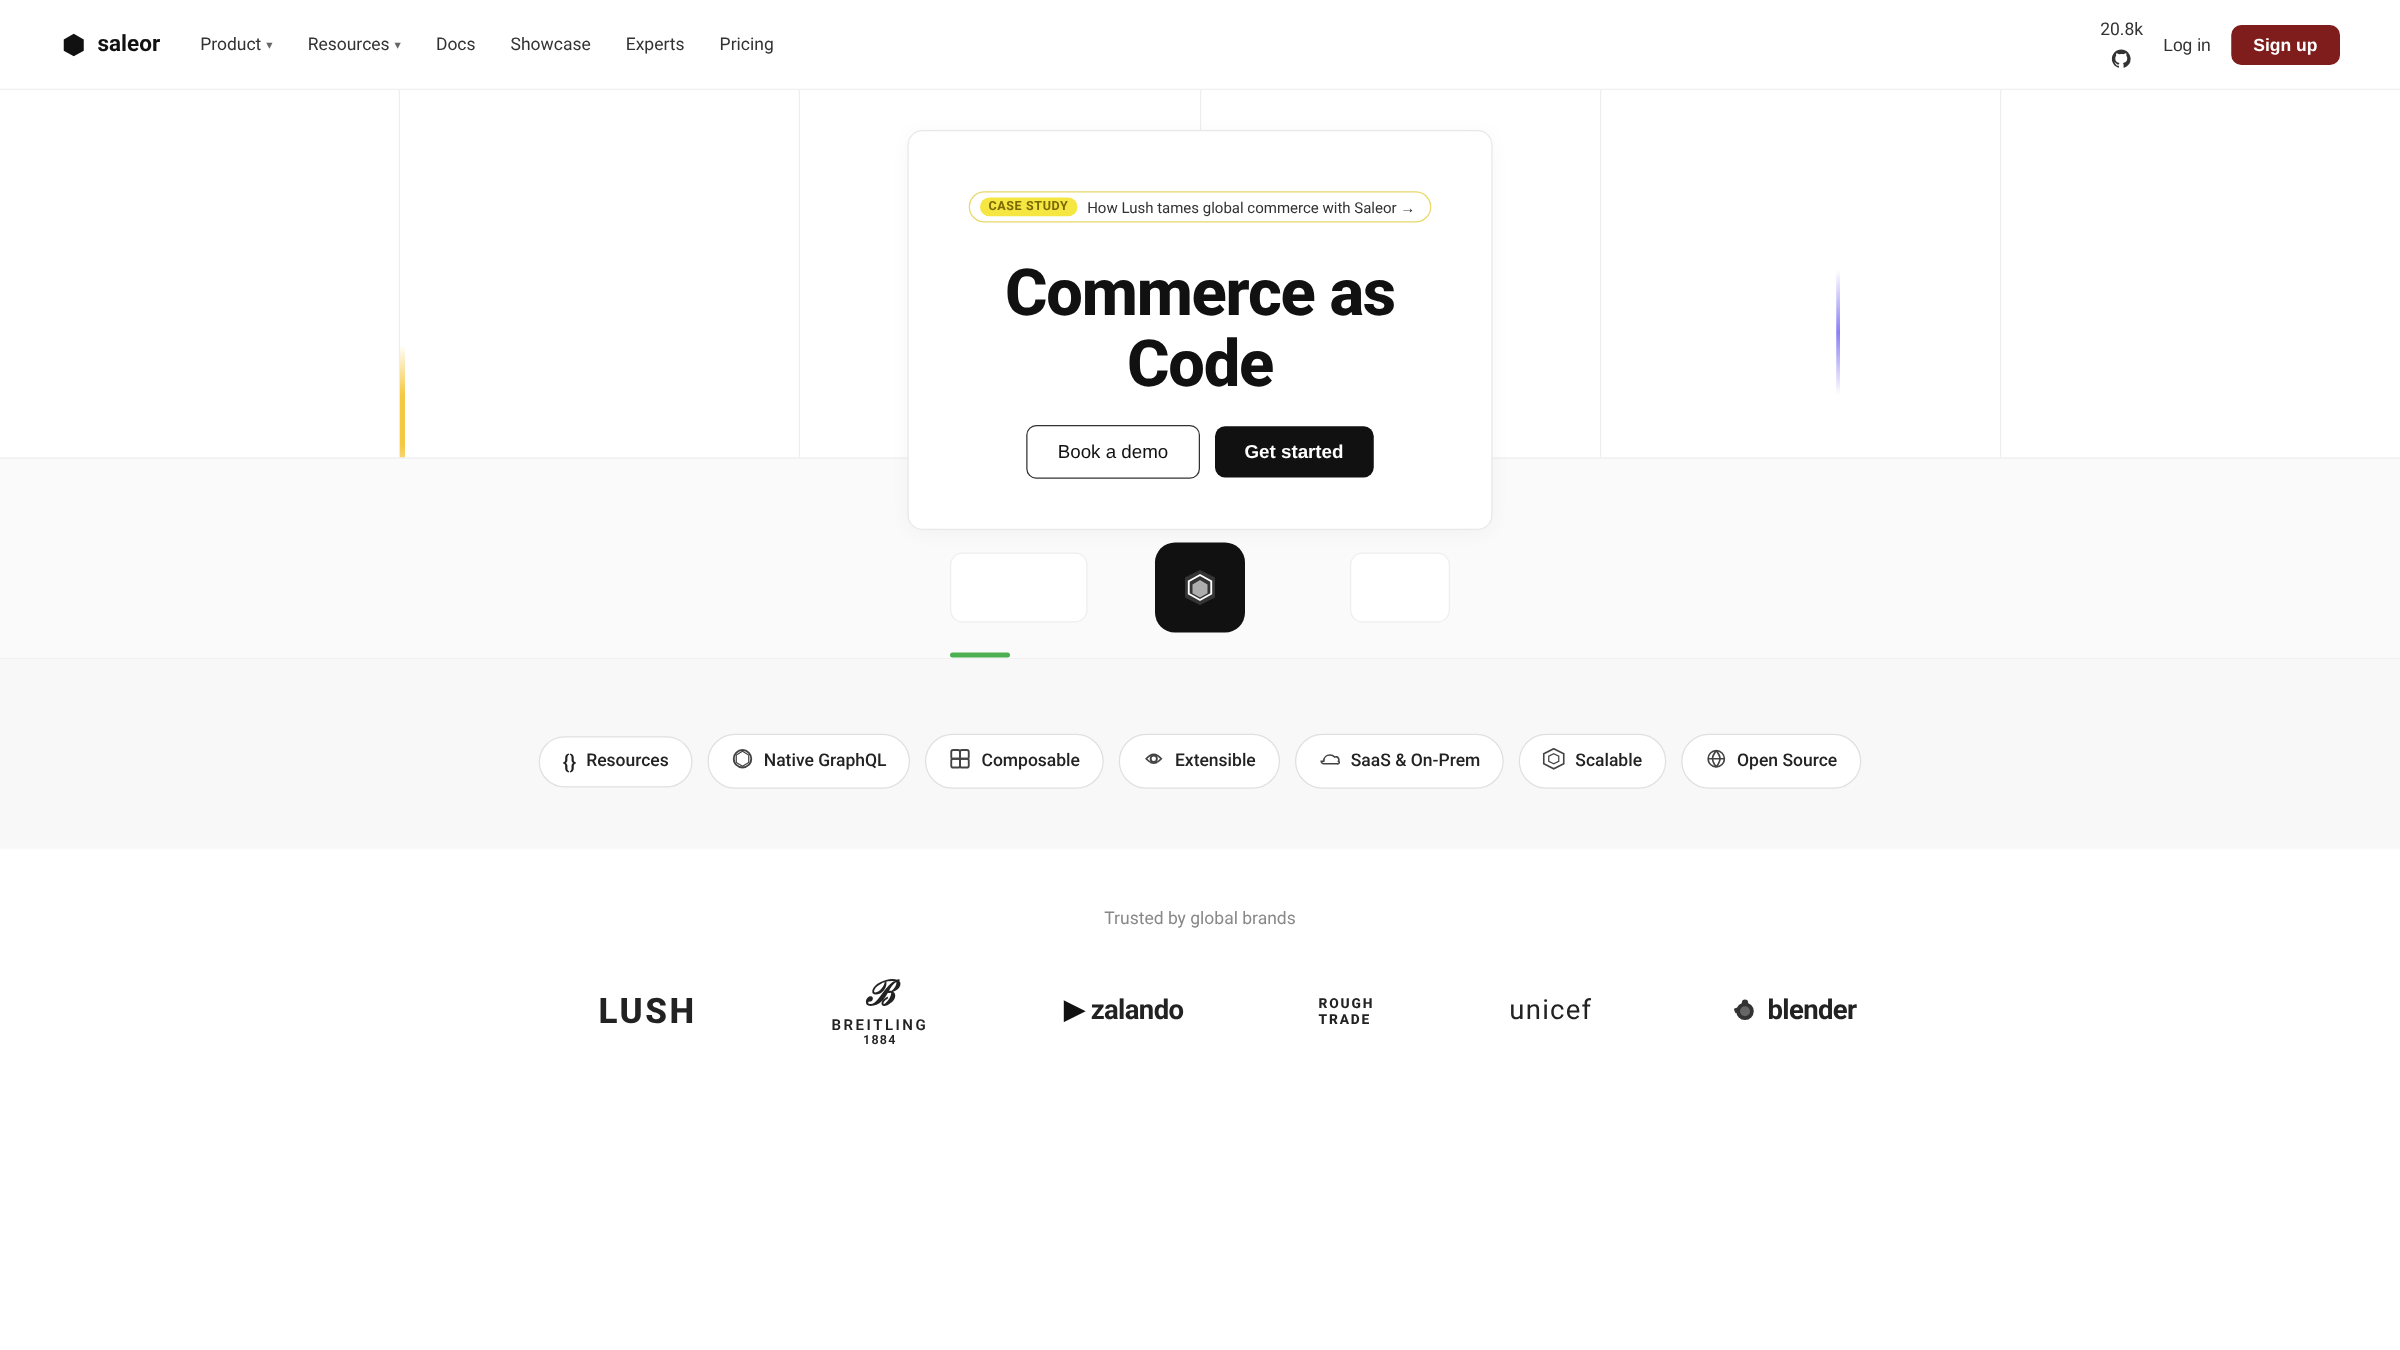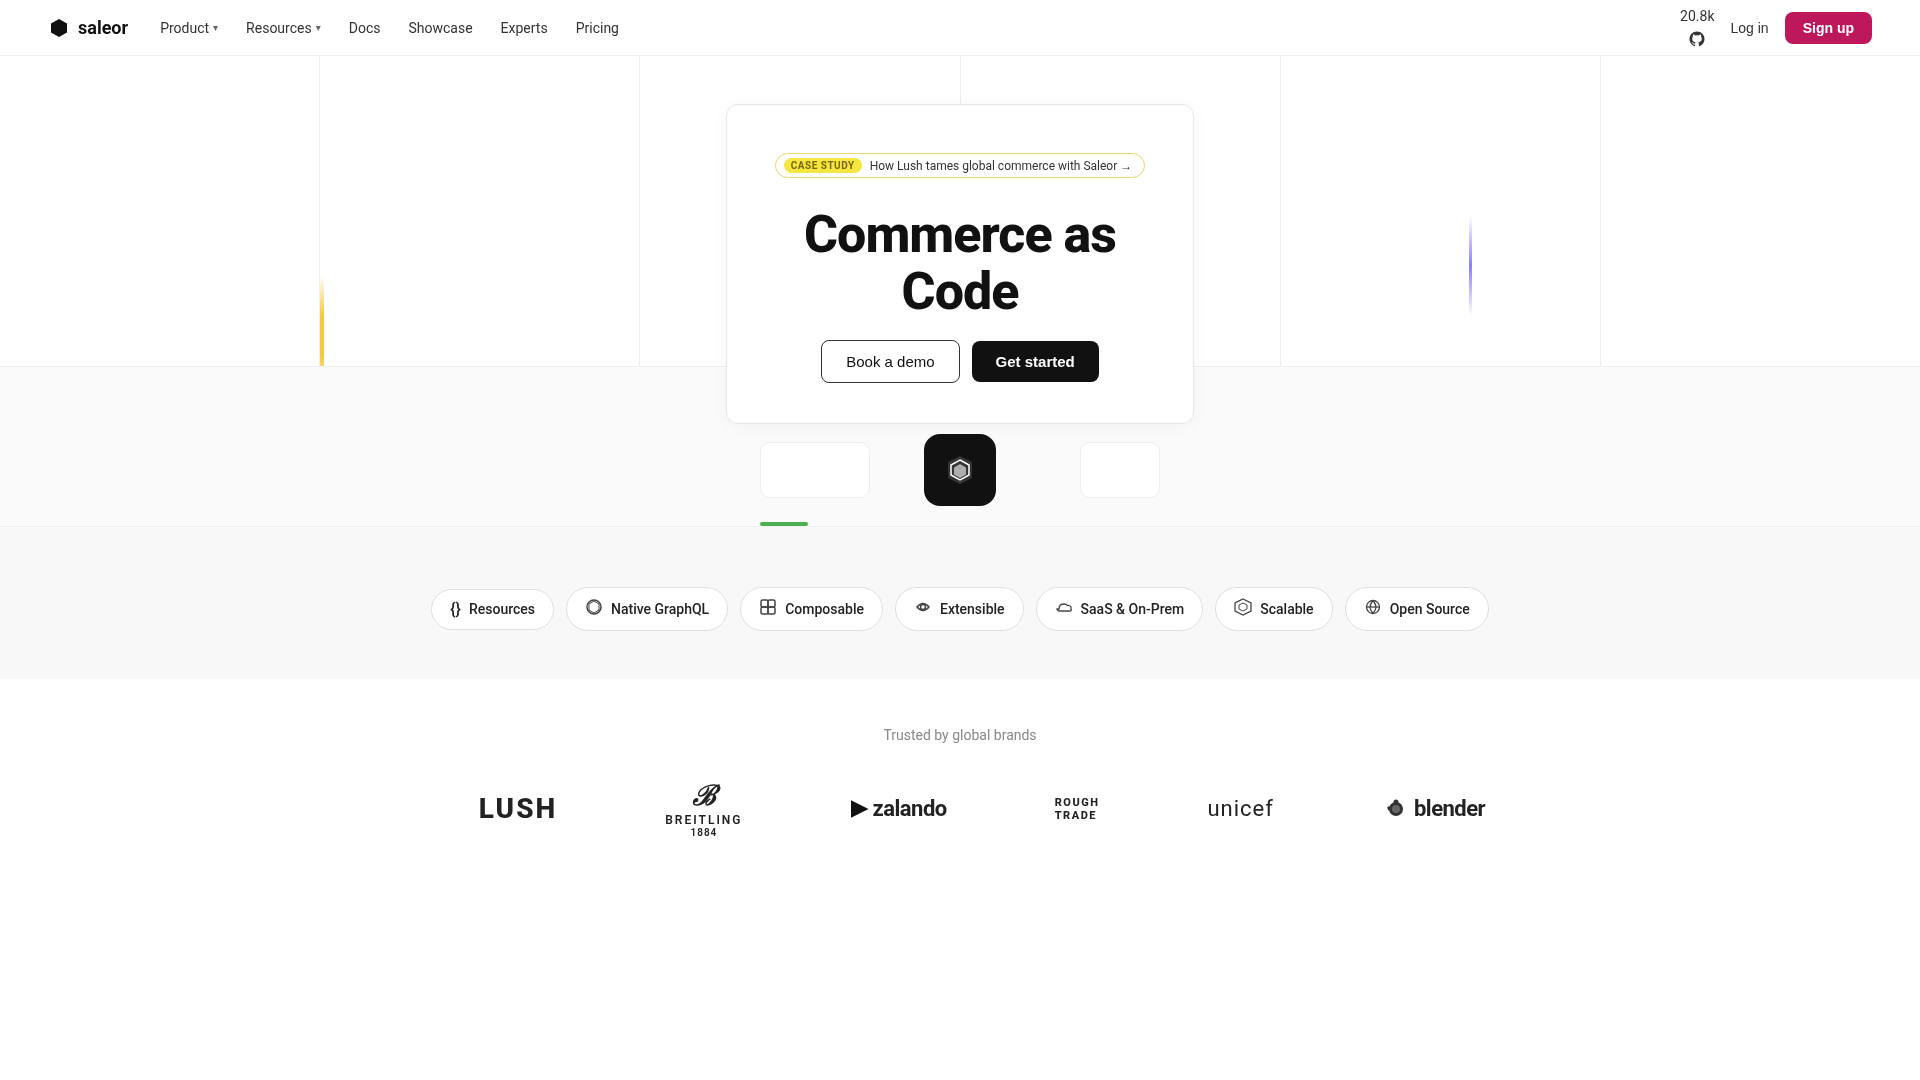--- a/index.html
+++ b/index.html
@@ -2,33 +2,33 @@
 <html><head>
   <meta charset="utf-8">
   <style>
     * { margin: 0; padding: 0; box-sizing: border-box; }
     body { font-family: -apple-system, BlinkMacSystemFont, 'Segoe UI', Roboto, sans-serif; background: #fff; overflow-x: hidden; }
 
     
     nav {
       position: fixed; top: 0; left: 0; right: 0; z-index: 100;
       display: flex; align-items: center; justify-content: space-between;
-      padding: 0 48px; height: 56px;
+      padding: 0 48px; height: 72px;
       background: #fff; border-bottom: 1px solid #f0f0f0;
     }
     .nav-left { display: flex; align-items: center; gap: 32px; }
     .logo { display: flex; align-items: center; gap: 8px; font-weight: 700; font-size: 18px; color: #111; text-decoration: none; }
     .nav-links { display: flex; align-items: center; gap: 28px; }
     .nav-link { font-size: 14px; color: #333; cursor: pointer; display: flex; align-items: center; gap: 4px; text-decoration: none; }
     .chevron { font-size: 10px; color: #666; }
     .nav-right { display: flex; align-items: center; gap: 16px; }
     .github-count { display: flex; align-items: center; gap: 6px; font-size: 14px; color: #333; cursor: pointer; flex-direction: column; }
     .github-icon { width: 18px; height: 18px; }
     .btn-login { font-size: 14px; color: #333; cursor: pointer; background: none; border: none; }
-    .btn-signup { font-size: 14px; font-weight: 600; color: #fff; background: #be185d; border: none; border-radius: 8px; padding: 8px 18px; cursor: pointer; }
+    .btn-signup { font-size: 14px; font-weight: 600; color: #fff; background: #7f1d1d; border: none; border-radius: 8px; padding: 8px 18px; cursor: pointer; }
 
     
     .hero-wrapper {
       margin-top: 56px;
       position: relative;
       min-height: 470px;
       background: #fff;
       display: flex;
       align-items: flex-start;
       justify-content: center;

